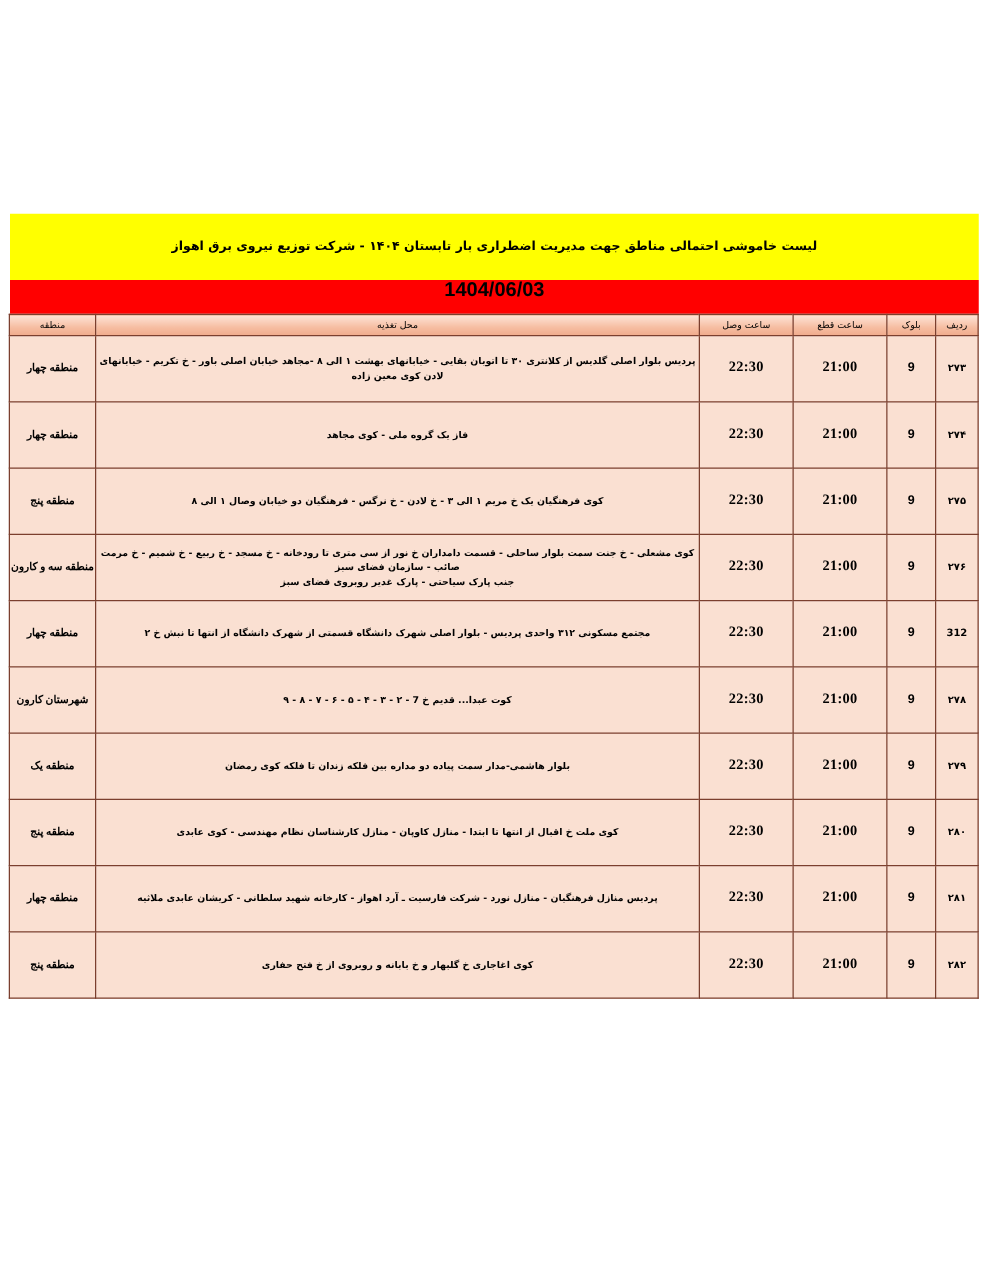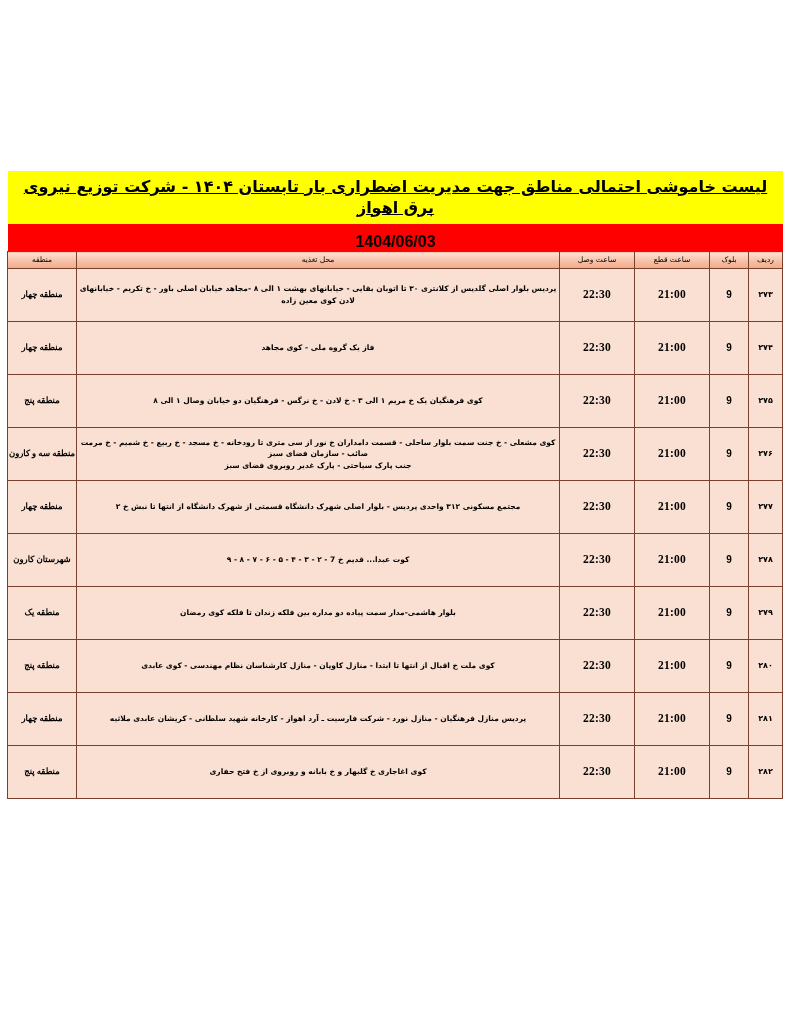--- a/index.html
+++ b/index.html
@@ -30,35 +30,34 @@
   .title-bar {
     background: #ffff00;
     height: 53px;
     display: flex;
     align-items: center;
     justify-content: center;
     text-align: center;
   }
   .title-bar .title-text {
     color: #000000;
-    font-size: 16px;
+    font-size: 10px;
     font-weight: bold;
     letter-spacing: 0px;
     line-height: 1.3;
     padding: 0 10px;
     direction: rtl;
-    text-decoration: underline;
   }
 
   
   .date-bar {
     background: #ff0000;
     height: 27px;
     display: flex;
-    align-items: flex-end;
+    align-items: flex-start;
     justify-content: center;
   }
   .date-bar .date-text {
     color: #000000;
     font-size: 16px;
     font-weight: bold;
     direction: ltr;
     font-family: "Liberation Sans", sans-serif;
   }
 
@@ -182,21 +181,21 @@
             <td class="c-block">9</td>
             <td class="c-time">21:00</td>
             <td class="c-time">22:30</td>
             <td class="c-place">
               <span class="place-line">کوی مشعلی - خ جنت سمت بلوار ساحلی - قسمت دامداران خ نور از سی متری تا رودخانه - خ مسجد - خ ربیع - خ شمیم - خ مرمت صائب - سازمان فضای سبز</span>
               <span class="place-line">جنب پارک سیاحتی - پارک غدیر روبروی فضای سبز</span>
             </td>
             <td class="c-region">منطقه سه و کارون</td>
           </tr>
           <tr>
-            <td class="c-radif">۲۷۷</td>
+            <td class="c-radif">312</td>
             <td class="c-block">9</td>
             <td class="c-time">21:00</td>
             <td class="c-time">22:30</td>
             <td class="c-place">
               <span class="place-line">مجتمع مسکونی ۳۱۲ واحدی پردیس - بلوار اصلی شهرک دانشگاه قسمتی از شهرک دانشگاه از انتها تا نبش خ ۲</span>
             </td>
             <td class="c-region">منطقه چهار</td>
           </tr>
           <tr>
             <td class="c-radif">۲۷۸</td>

